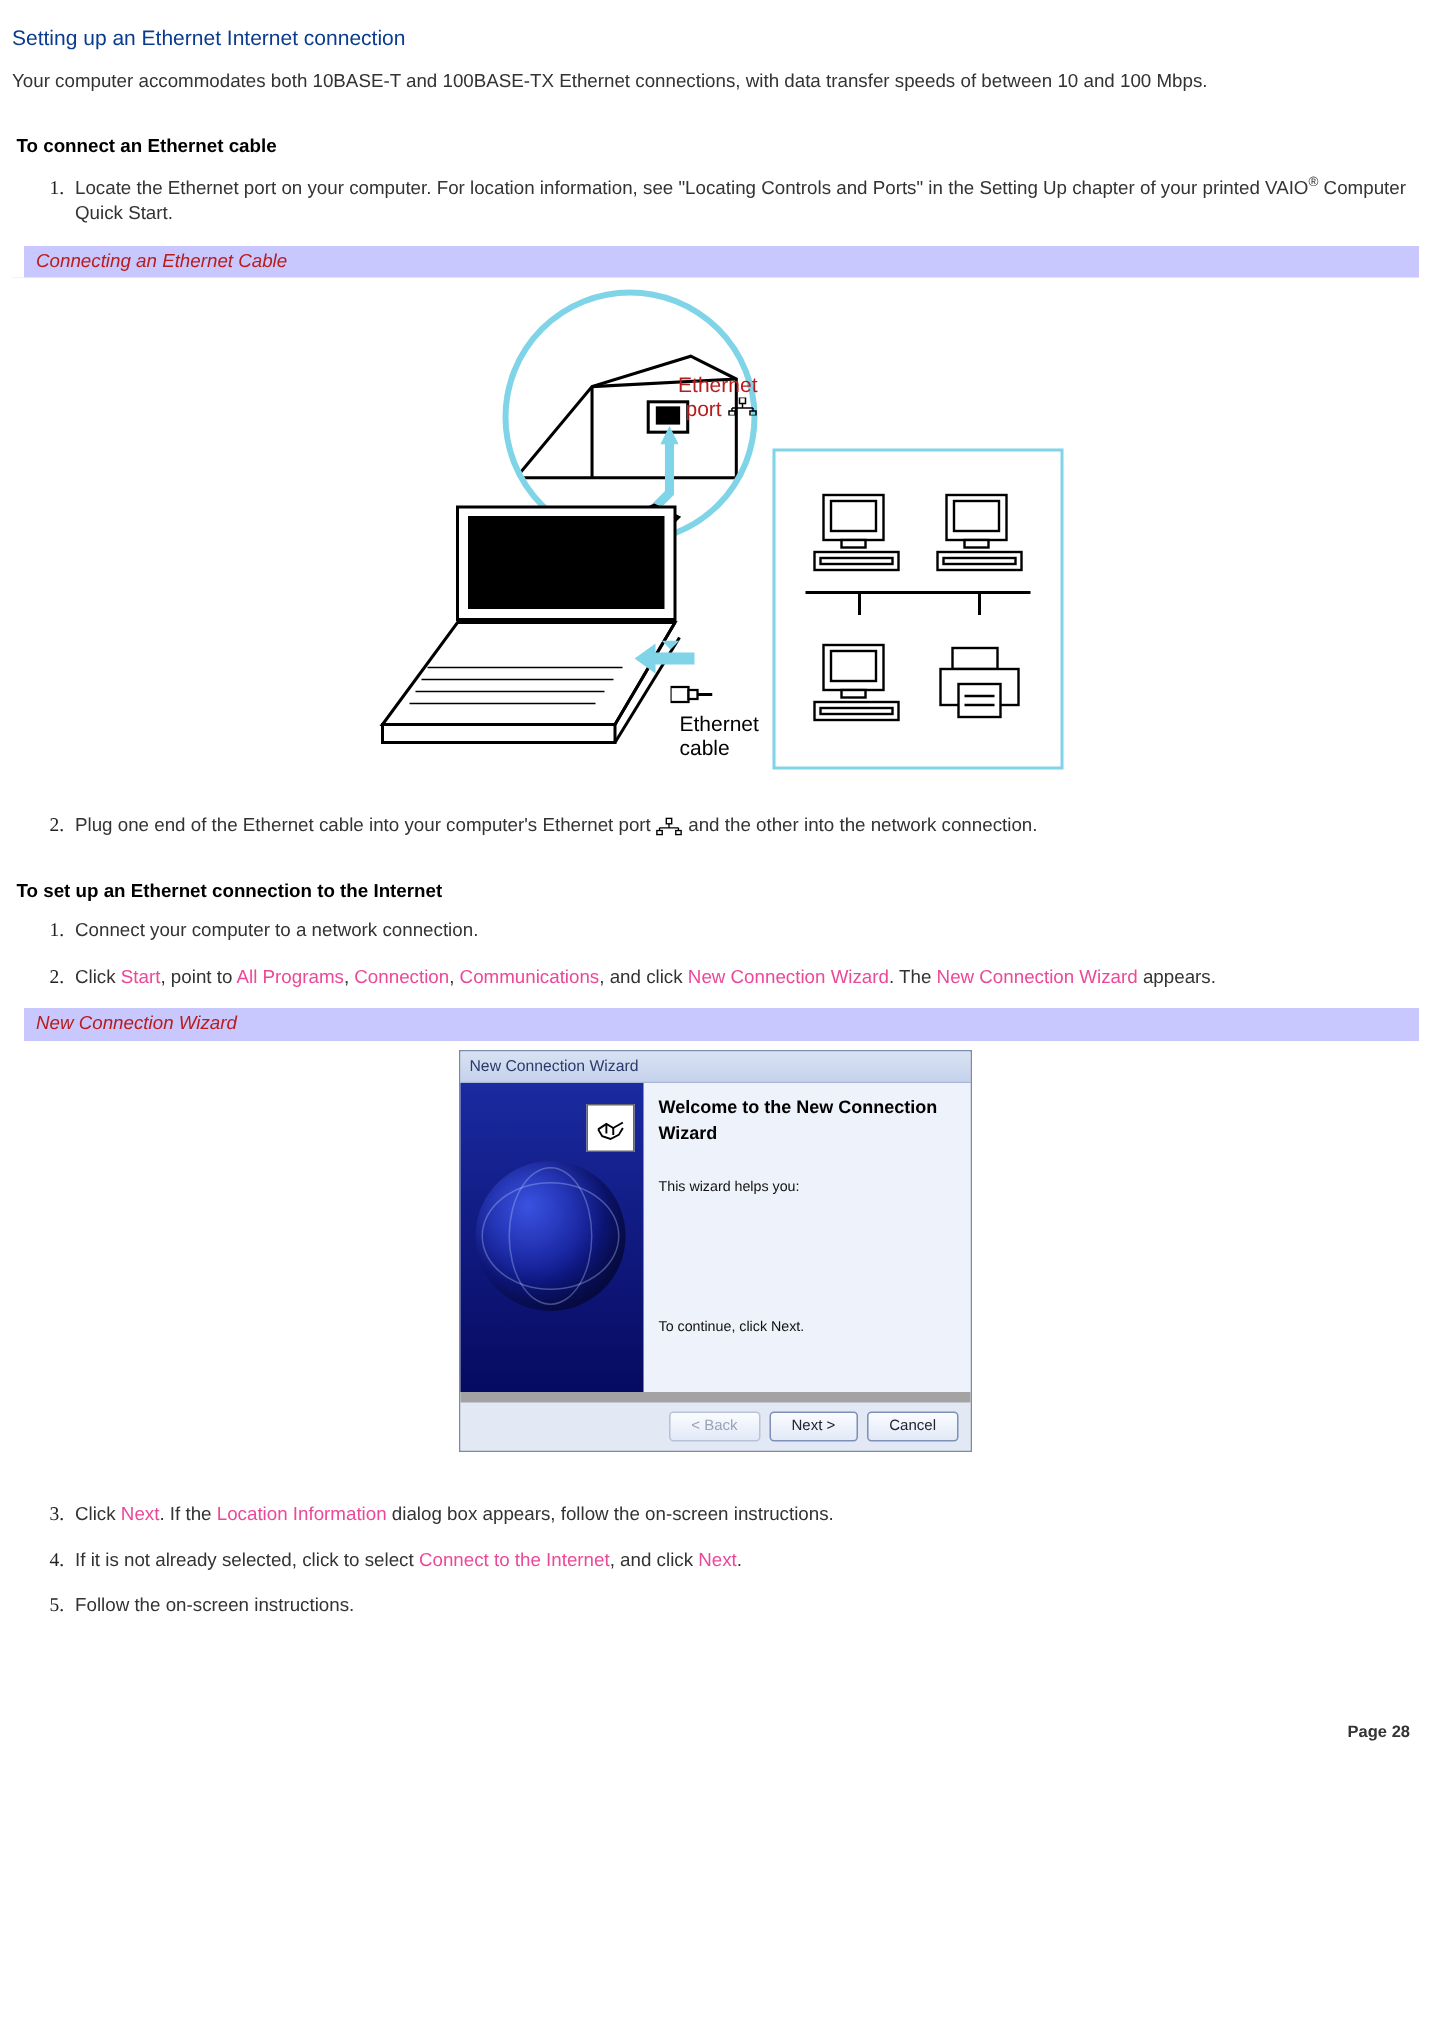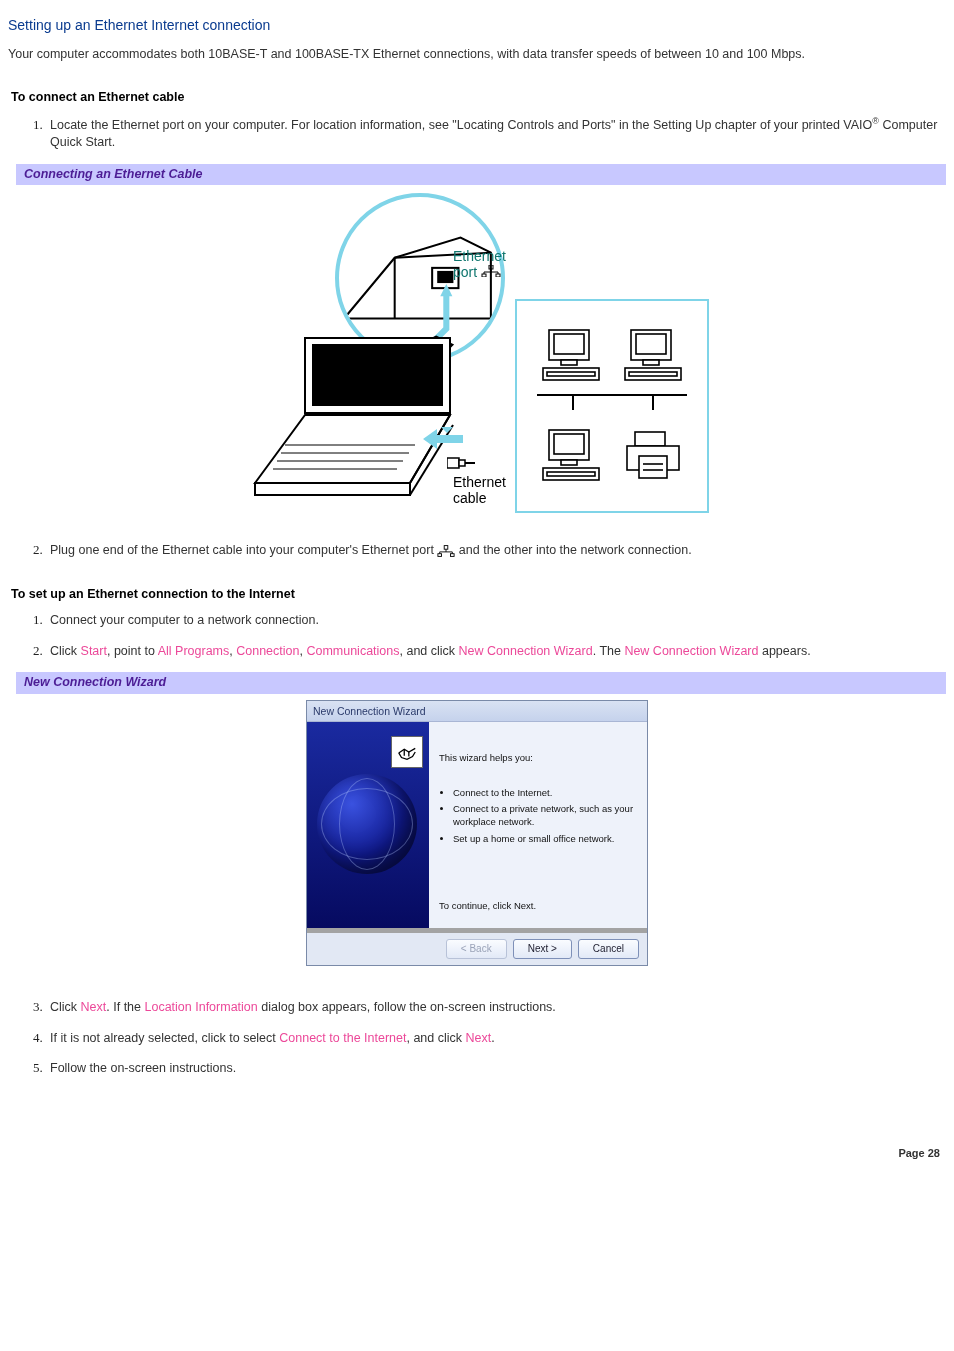--- a/index.html
+++ b/index.html
@@ -33,23 +33,23 @@
     margin: 6px 0 12px 0;
     padding-left: 4px;
   }
   ol li::marker {
     font-family: "Times New Roman", serif;
     font-size: 13px;
     color: #222;
   }
   .caption-bar {
     background: #c8c8ff;
-    color: #4c1d95;
+    color: #b91c1c;
     font-style: italic;
-    font-weight: bold;
+    font-weight: normal;
     font-size: 12.5px;
     padding: 2px 8px;
     margin: 6px 0 0 0;
     border-left: 8px solid #fff;
   }
   .figure {
     text-align: left;
     margin: 4px 0 18px 0;
   }
   
@@ -74,24 +74,25 @@
     border: 4px solid #7fd4e8;
     border-radius: 50%;
     background: #fff;
     box-sizing: border-box;
     overflow: hidden;
   }
   .magnifier svg { width: 100%; height: 100%; }
   .mag-label {
     position: absolute;
     top: 56px;
-    left: 208px;
+    left: 192px;
     font: 14px Arial;
-    color: #0f766e;
+    color: #b91c1c;
     line-height: 1.1;
+    text-align: right;
   }
   .mag-label .pglyph { font-size: 12px; }
   
   .laptop {
     position: absolute;
     top: 140px;
     left: 0;
     width: 250px;
     height: 170px;
   }
@@ -202,21 +203,21 @@
   }
   .wizard-right p { margin:21px 0; font-size:9.5px; }
   .wizard-right ul { margin:2px 0 4px 0; padding-left:14px; font-size:9.5px; }
   .wizard-right ul li{ margin:3px 0; }
   .wizard-continue { position:absolute; bottom:10px; font-size:9.5px; }
   .wizard-right-inner{ position:relative; height:100%; }
   .wizard-buttons {
     display:flex; justify-content:flex-end; gap:6px;
     padding: 6px 8px;
     background:#e2e8f4;
-    border-top:5px solid #a3a3a3;
+    border-top:7px solid #a3a3a3;
   }
   .wbtn {
     font-size:10px;
     padding:2px 14px;
     background: linear-gradient(#fafcff,#e2e9f7);
     border:1px solid #7e90b8;
     border-radius:3px;
     color:#223;
   }
   .wbtn.disabled { color:#9aa3b8; border-color:#b8c2d8; }
@@ -420,26 +421,22 @@
                 <path d="M3 13 L9 9 L14 12 L21 8"></path>
                 <path d="M9 9 L9 16"></path>
                 <path d="M14 12 L14 17"></path>
                 <path d="M3 13 L6 18 L12 20 L18 17 L21 12"></path>
               </g>
             </svg>
         </div>
       </div>
       <div class="wizard-right">
         <div class="wizard-right-inner">
+          <h3>Welcome to the New Connection Wizard</h3>
           <p>This wizard helps you:</p>
-          <ul>
-            <li>Connect to the Internet.</li>
-            <li>Connect to a private network, such as your workplace network.</li>
-            <li>Set up a home or small office network.</li>
-          </ul>
           <p class="wizard-continue">To continue, click Next.</p>
         </div>
       </div>
     </div>
     <div class="wizard-buttons">
       <span class="wbtn disabled">&lt; Back</span>
       <span class="wbtn">Next &gt;</span>
       <span class="wbtn">Cancel</span>
     </div>
   </div>

